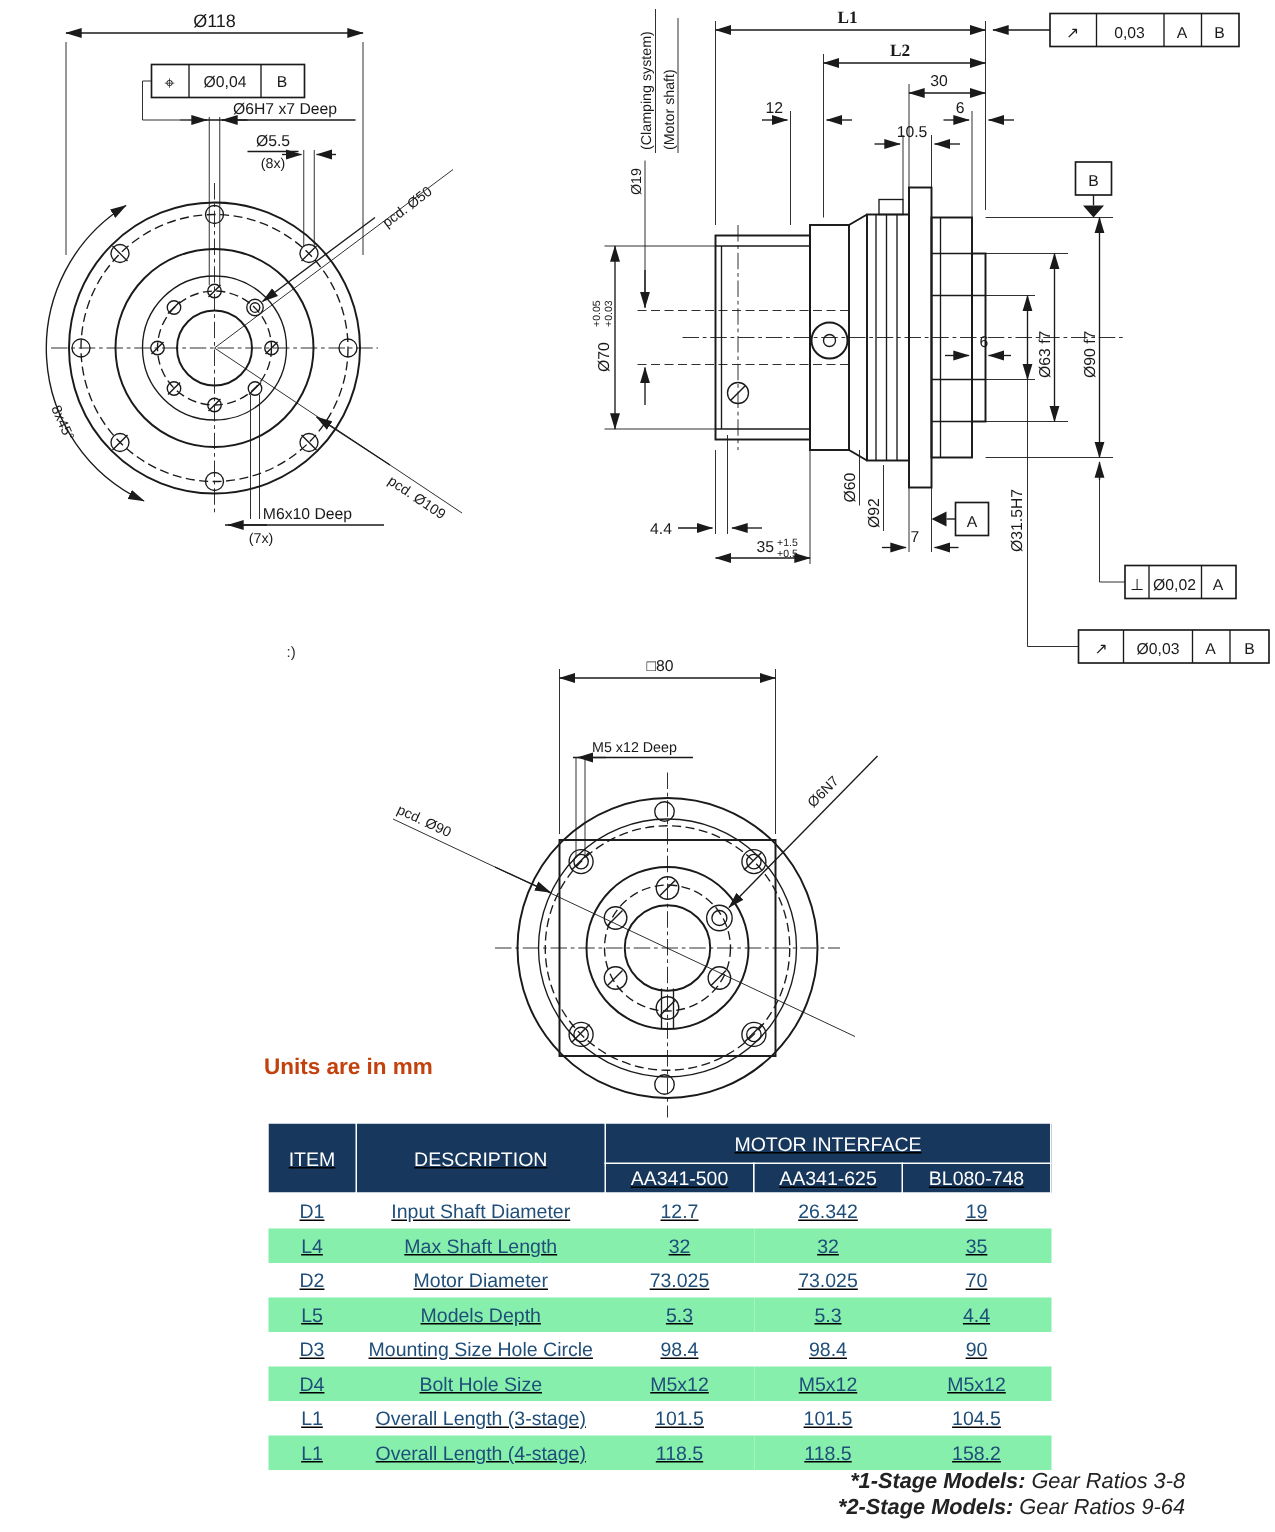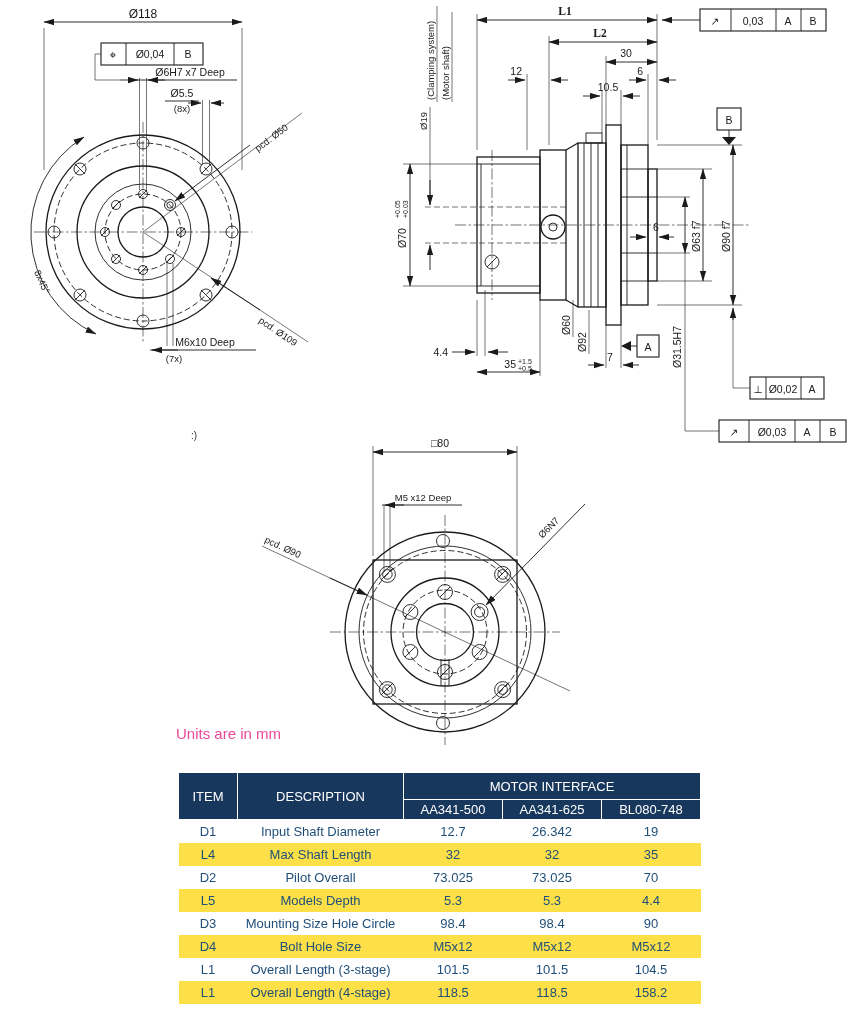--- a/index.html
+++ b/index.html
@@ -8,26 +8,26 @@
   svg text.t8{font-size:7px;}
   svg text.t9{font-size:9.5px;}
   svg text.t12{font-size:12px;}
   svg text.serif{font-family:"Liberation Serif",serif;font-weight:bold;font-size:11.5px;}
   .ln{stroke:#1a1a1a;stroke-width:1.3;fill:none;}
   .md{stroke:#1a1a1a;stroke-width:0.9;fill:none;}
   .th{stroke:#1a1a1a;stroke-width:0.6;fill:none;}
   .dsh{stroke-dasharray:6 3;}
   .dd{stroke-dasharray:11 2.5 2.5 2.5;}
   .fr{fill:#fff;stroke:#1a1a1a;stroke-width:1.1;}
-  #units-note{position:absolute;left:176px;top:725px;font-size:15px;font-weight:normal;color:#ec4899;}
+  #units-note{position:absolute;left:176px;top:703px;font-size:15px;font-weight:bold;color:#c2410c;}
   #stray{position:absolute;left:191px;top:430px;font-size:10px;color:#333;}
-  #spec-table{position:absolute;left:178px;top:772px;width:522px;border-collapse:collapse;table-layout:fixed;}
+  #spec-table{position:absolute;left:178px;top:748px;width:522px;border-collapse:collapse;table-layout:fixed;text-decoration:underline;}
   #spec-table th{background:#17375D;color:#fff;font-weight:normal;font-size:13px;border:1.5px solid #fff;padding:0;}
   #spec-table td{color:#1F4E79;font-size:13px;text-align:center;padding:2px 0;height:19px;}
-  #spec-table tr.alt td{background:#fde047;text-align:center;}
+  #spec-table tr.alt td{background:#86efac;text-align:center;}
   #spec-table .h1{height:26px;}
   #spec-table .h2{height:19px;}
   #footnotes{position:absolute;right:60px;top:980px;text-align:right;font-size:14.5px;color:#222;line-height:17px;font-style:italic;}
   #footnotes b{font-style:italic;}
 </style>
 </head>
 <body>
 
 
 
@@ -452,21 +452,21 @@
     </tr>
     <tr class="alt">
       <td>L4</td>
       <td>Max Shaft Length</td>
       <td>32</td>
       <td>32</td>
       <td>35</td>
     </tr>
     <tr>
       <td>D2</td>
-      <td>Pilot Overall</td>
+      <td>Motor Diameter</td>
       <td>73.025</td>
       <td>73.025</td>
       <td>70</td>
     </tr>
     <tr class="alt">
       <td>L5</td>
       <td>Models Depth</td>
       <td>5.3</td>
       <td>5.3</td>
       <td>4.4</td>
@@ -496,16 +496,18 @@
       <td>L1</td>
       <td>Overall Length (4-stage)</td>
       <td>118.5</td>
       <td>118.5</td>
       <td>158.2</td>
     </tr>
   </tbody>
 </table>
 
 <div id="footnotes">
+  <div><b>*1-Stage Models:</b><span> Gear Ratios 3-8</span></div>
+  <div><b>*2-Stage Models:</b><span> Gear Ratios 9-64</span></div>
 </div>
 
 
 
 
 </body></html>

